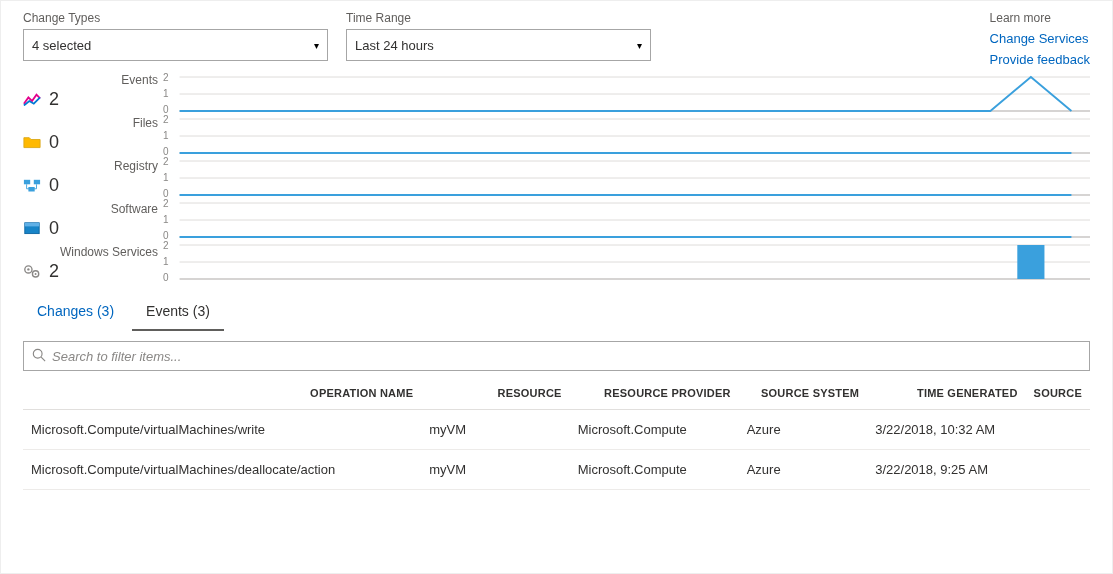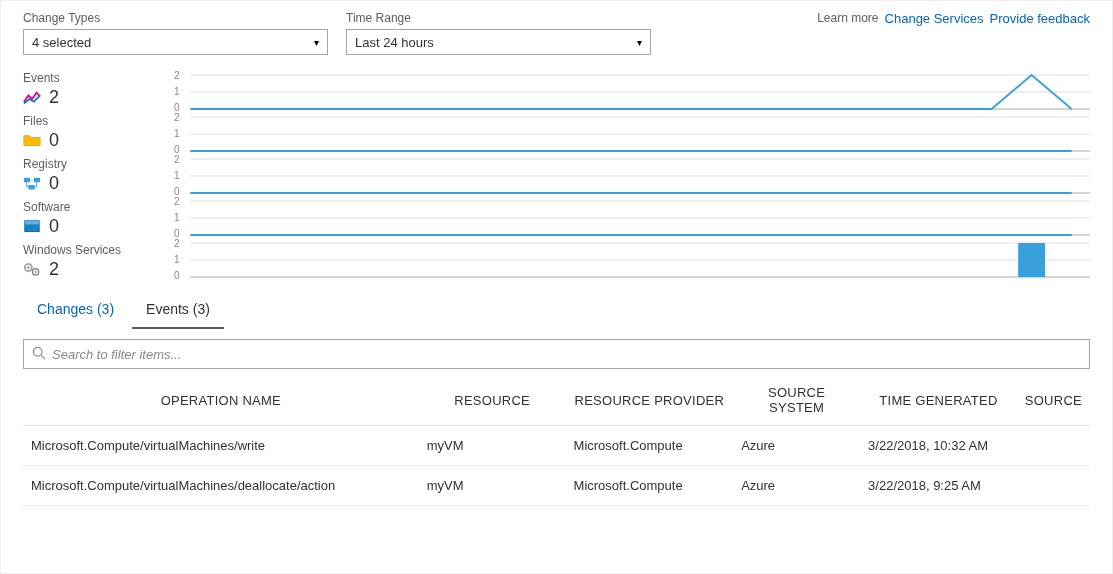--- a/index.html
+++ b/index.html
@@ -12,38 +12,38 @@
     height: 574px;
     padding: 10px 22px;
     border: 1px solid #eee;
   }
 
   
   .filters {
     display: flex;
     align-items: flex-start;
     gap: 18px;
-    margin-bottom: 16px;
+    margin-bottom: 6px;
   }
   .filter-col { display: flex; flex-direction: column; gap: 4px; }
   .filter-label { font-size: 12px; color: #605e5c; }
   .dropdown {
     display: flex; justify-content: space-between; align-items: center;
-    height: 26px; padding: 0 8px;
+    height: 32px; padding: 0 8px;
     border: 1px solid #a6a6a6; background: #fff;
     font-size: 13px; cursor: pointer; width: 305px;
   }
   .dropdown .chev { font-size: 10px; color: #000; }
 
-  .learn-col { margin-left: auto; text-align: left; display:flex; gap:6px; }
+  .learn-col { margin-left: auto; text-align: left; display:flex; flex-direction:column; gap:6px; }
   .learn-col .hdr { font-size: 12px; color: #605e5c; }
   .learn-col a { color: #0066bf; text-decoration: none; font-size: 13px; display:block; }
 
   
-  .mid { display: flex; gap: 14px; }
+  .mid { display: flex; gap: 3px; text-align: right; }
   .counters { width: 135px; display: flex; flex-direction: column; gap: 6px; }
   .counter { }
   .counter .name { font-size: 12px; color: #605e5c; }
   .counter .row { display: flex; align-items: center; gap: 8px; margin-top:2px; }
   .counter .ic { width: 18px; height: 16px; display:inline-block; }
   .counter .num { font-size: 18px; font-weight: 400; color: #323130; }
 
   .spark-col { flex: 1; display:flex; flex-direction:column; }
   .spark { position: relative; height: 42px; }
   .spark svg { position:absolute; inset:0; width:100%; height:100%; }
@@ -72,21 +72,21 @@
     margin-top: 10px;
   }
   .search-wrap input {
     border:0; outline:0; flex:1; font-size:13px; color:#666;
   }
   .search-wrap input::placeholder { color:#8a8886; font-style: italic; }
 
   
   table.grid { width:100%; border-collapse: collapse; margin-top: 6px; }
   table.grid th {
-    text-align:center; font-size:13px; font-weight:400; letter-spacing:0.02em;
+    text-align:right; font-size:11px; font-weight:700; letter-spacing:0.02em;
     color:#323130; padding: 10px 8px; border-bottom: 1px solid #e1dfdd;
   }
   table.grid td {
     font-size:13px; padding: 12px 8px; border-bottom: 1px solid #edebe9;
     color:#323130;
   }
   .col-op   { width: 400px; }
   .col-res  { width: 150px; }
   .col-prov { width: 170px; }
   .col-src  { width: 130px; }

